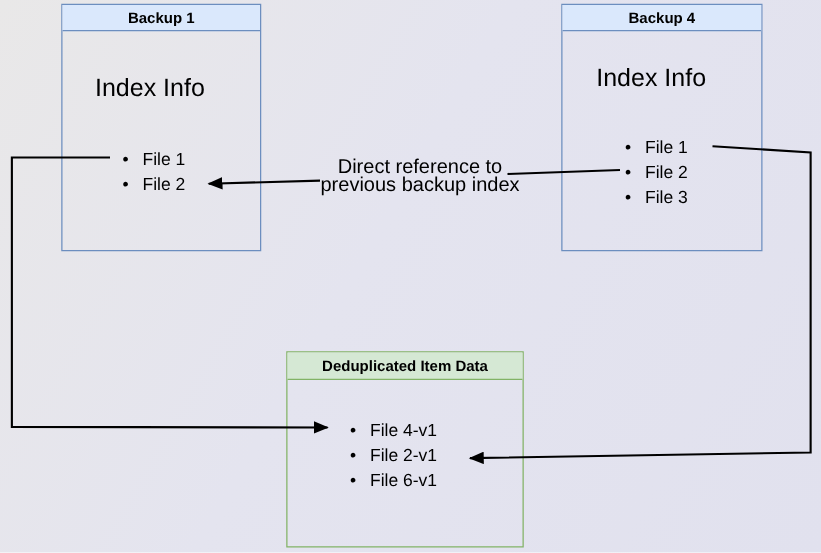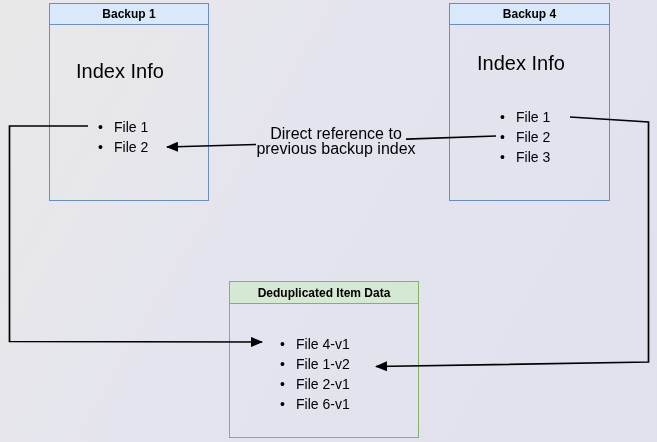--- a/index.html
+++ b/index.html
@@ -121,21 +121,20 @@
       <li>File 3</li>
     </ul>
   </div>
 
   <div class="node green" id="dedup">
     <div class="node-header">
       <span>Deduplicated Item Data</span>
     </div>
     <ul class="filelist" id="dedup-list">
       <li>File 4-v1</li>
-      <li>File 1-v2</li>
       <li>File 2-v1</li>
       <li>File 6-v1</li>
     </ul>
   </div>
 
   <svg class="connectors" viewBox="0 0 657 442" xmlns="http://www.w3.org/2000/svg">
     <defs>
       <marker id="arrowhead" markerUnits="userSpaceOnUse" markerWidth="13" markerHeight="10" refX="11" refY="5" orient="auto">
         <path d="M0,0 L12,5 L0,10 z" fill="#000"></path>
       </marker>

